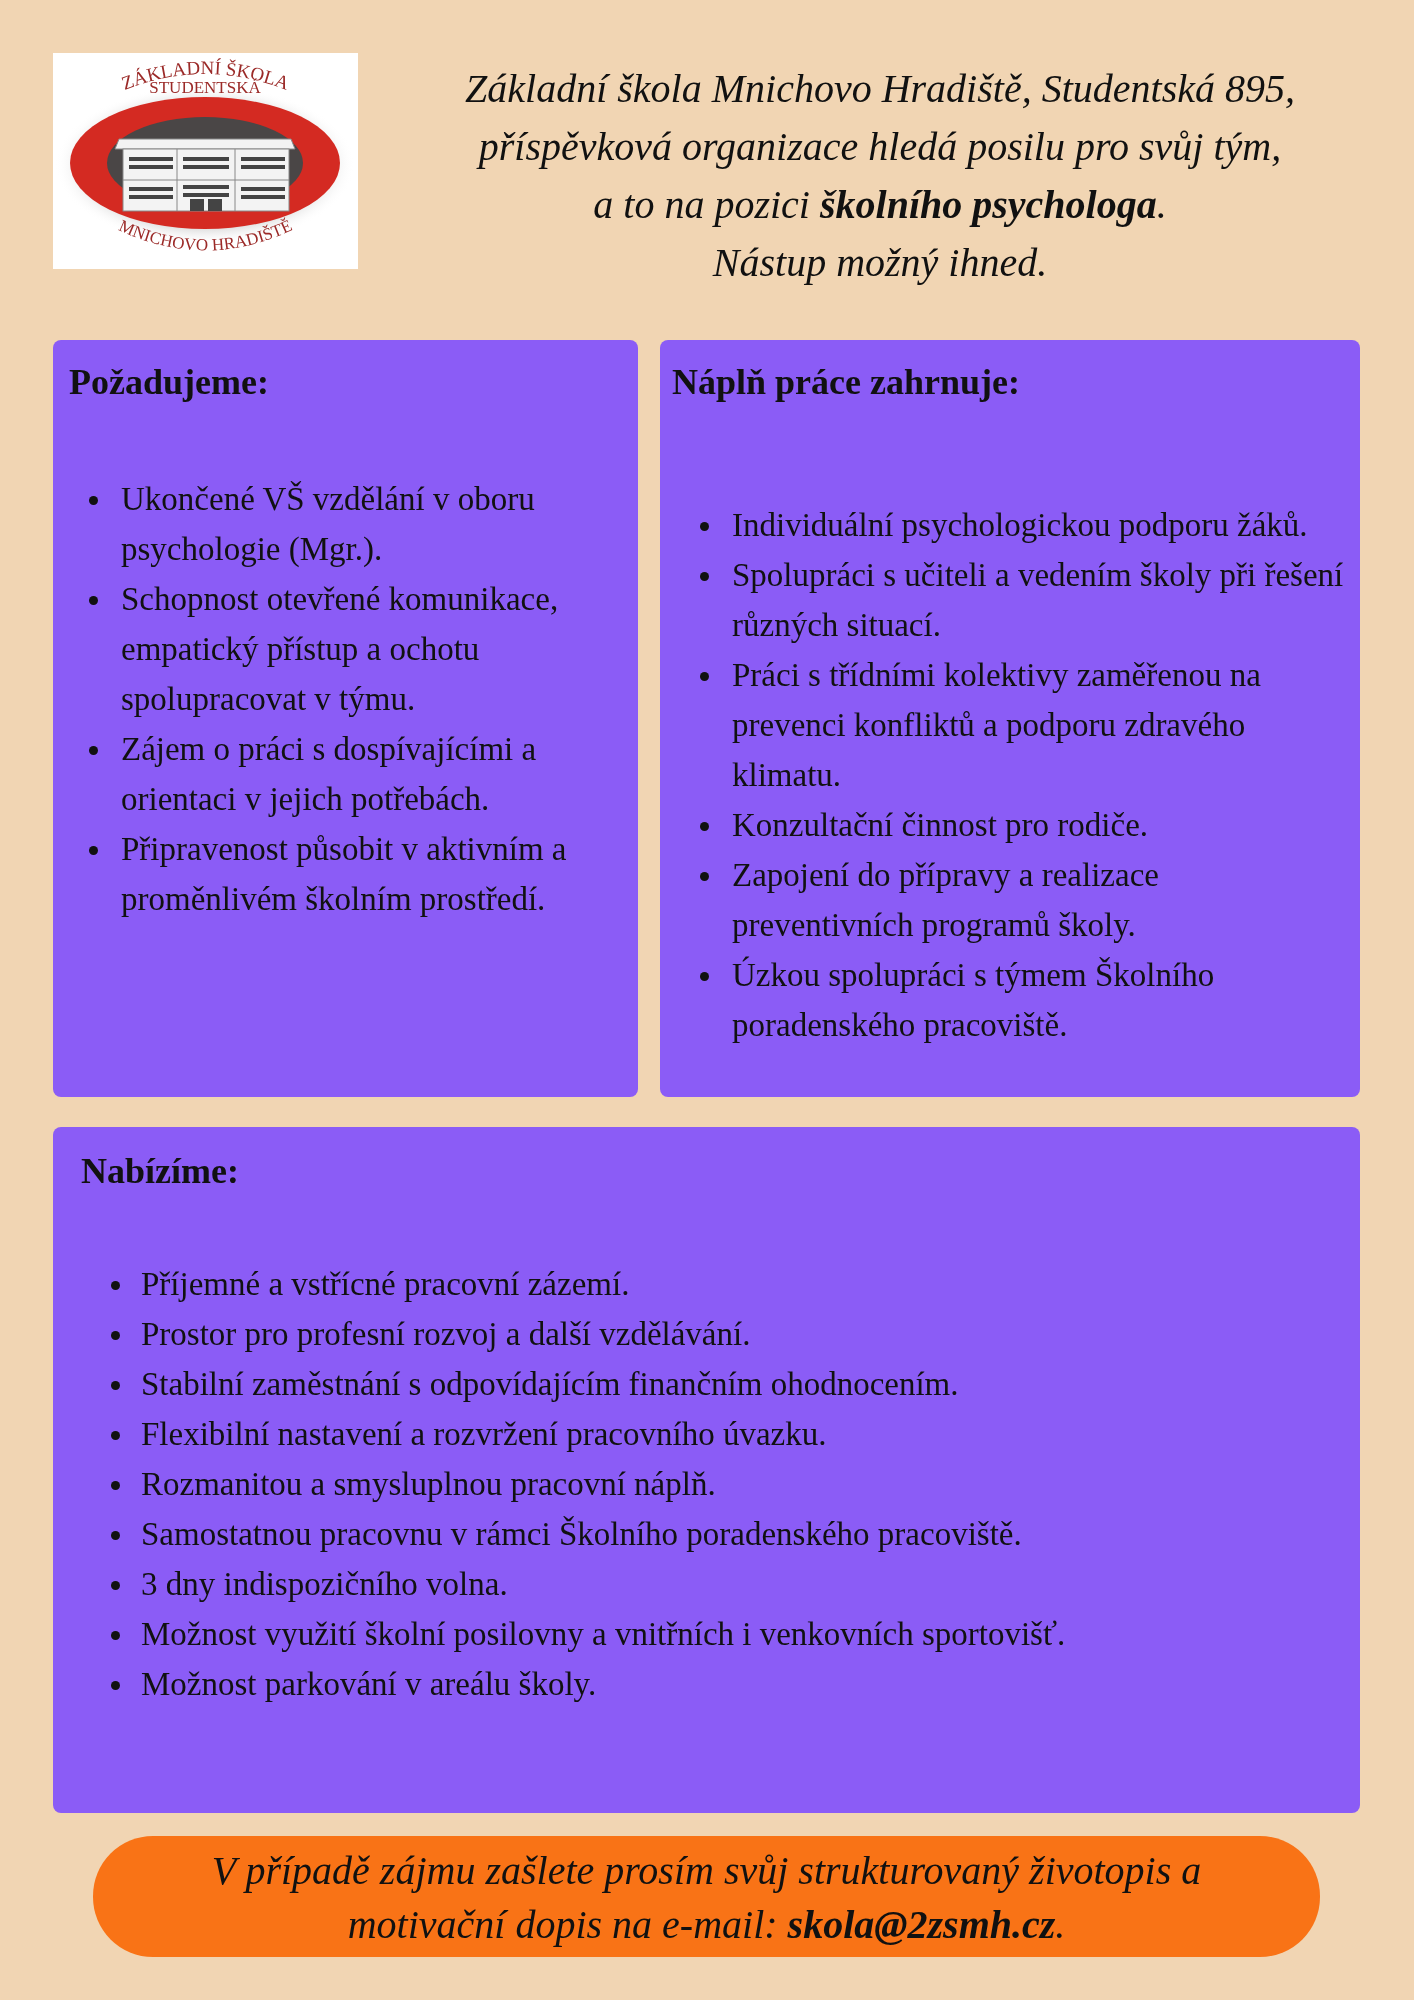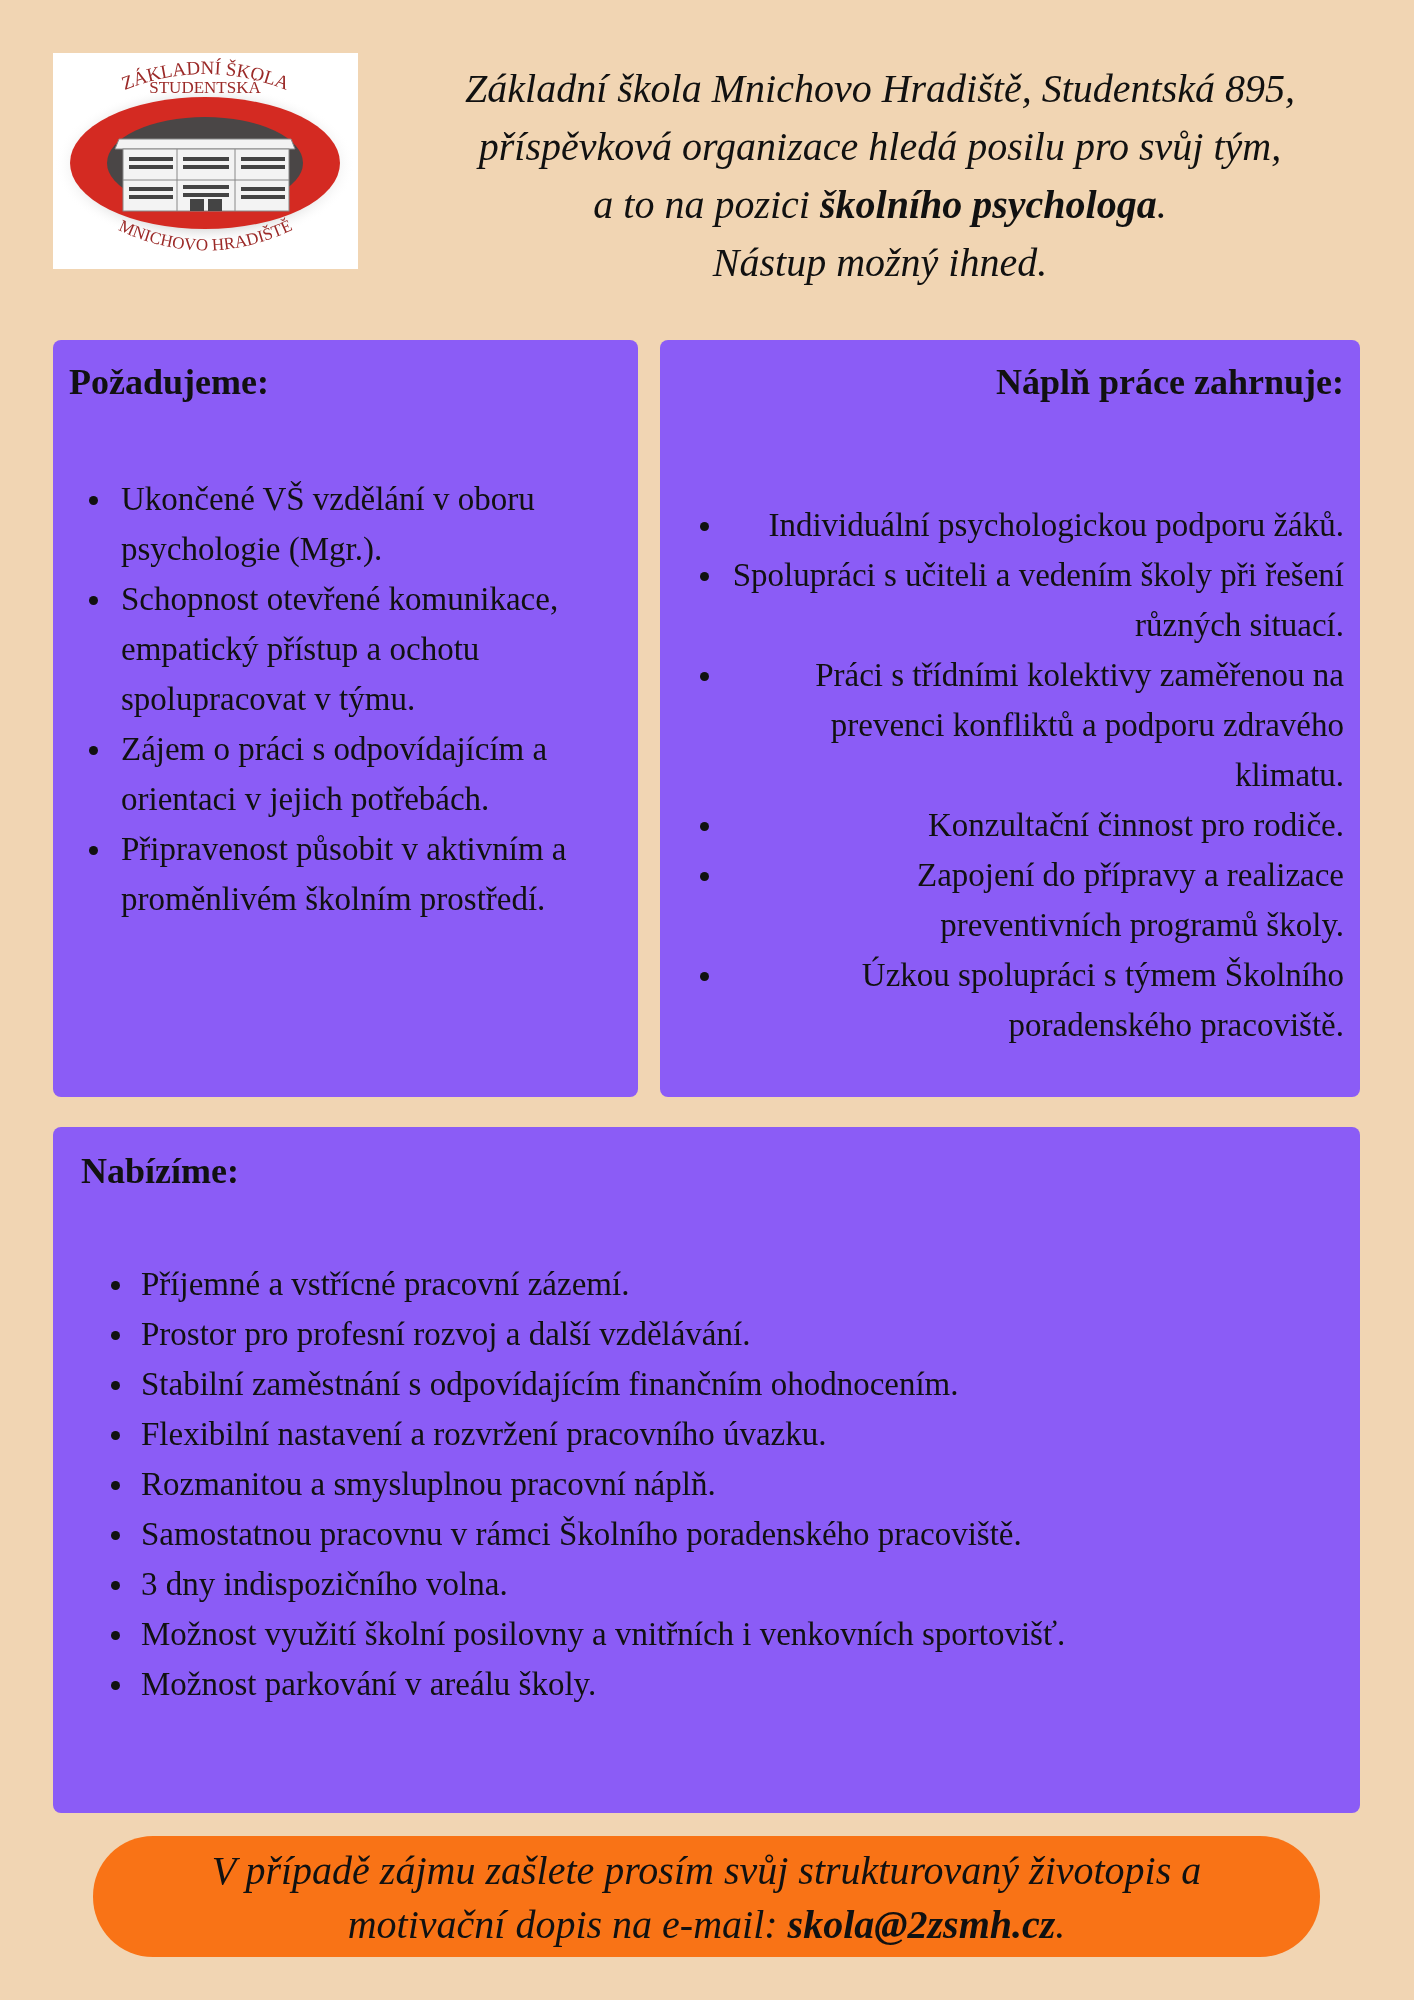--- a/index.html
+++ b/index.html
@@ -50,21 +50,21 @@
     padding-left: 52px;
   }
   .card li::before {
     content: "";
     position: absolute; left: 20px; top: 22px;
     width: 9px; height: 9px; border-radius: 50%;
     background: #111;
   }
   #card-req { left: 53px; top: 340px; width: 585px; height: 757px; padding: 20px 16px 0 16px; }
   #card-req ul { margin-top: 70px; }
-  #card-duties { left: 660px; top: 340px; width: 700px; height: 757px; padding: 20px 16px 0 12px; text-align: right; }
+  #card-duties { left: 660px; top: 340px; width: 700px; height: 757px; padding: 20px 16px 0 12px; }
   #card-duties ul { margin-top: 96px; }
   #card-duties li { padding-left: 60px; }
   #card-duties li::before { left: 28px; }
   #card-offer { left: 53px; top: 1127px; width: 1307px; height: 686px; padding: 22px 20px 0 28px; }
   #card-offer ul { margin-top: 66px; }
   #card-offer li { padding-left: 60px; }
   #card-offer li::before { left: 30px; }
   .contact {
     position: absolute; left: 93px; top: 1836px; width: 1227px; height: 121px;
     background: #f97316;
@@ -132,21 +132,21 @@
   <div>příspěvková organizace hledá posilu pro svůj tým,</div>
   <div><span>a to na pozici </span><b>školního psychologa</b><span>.</span></div>
   <div>Nástup možný ihned.</div>
 </div>
 
 <div class="card" id="card-req">
   <h2>Požadujeme:</h2>
   <ul>
     <li>Ukončené VŠ vzdělání v oboru psychologie (Mgr.).</li>
     <li>Schopnost otevřené komunikace, empatický přístup a ochotu spolupracovat v týmu.</li>
-    <li>Zájem o práci s odpovídajícím a orientaci v jejich potřebách.</li>
+    <li>Zájem o práci s dospívajícími a orientaci v jejich potřebách.</li>
     <li>Připravenost působit v aktivním a proměnlivém školním prostředí.</li>
   </ul>
 </div>
 
 <div class="card" id="card-duties">
   <h2>Náplň práce zahrnuje:</h2>
   <ul>
     <li>Individuální psychologickou podporu žáků.</li>
     <li>Spolupráci s učiteli a vedením školy při řešení různých situací.</li>
     <li>Práci s třídními kolektivy zaměřenou na prevenci konfliktů a podporu zdravého klimatu.</li>

